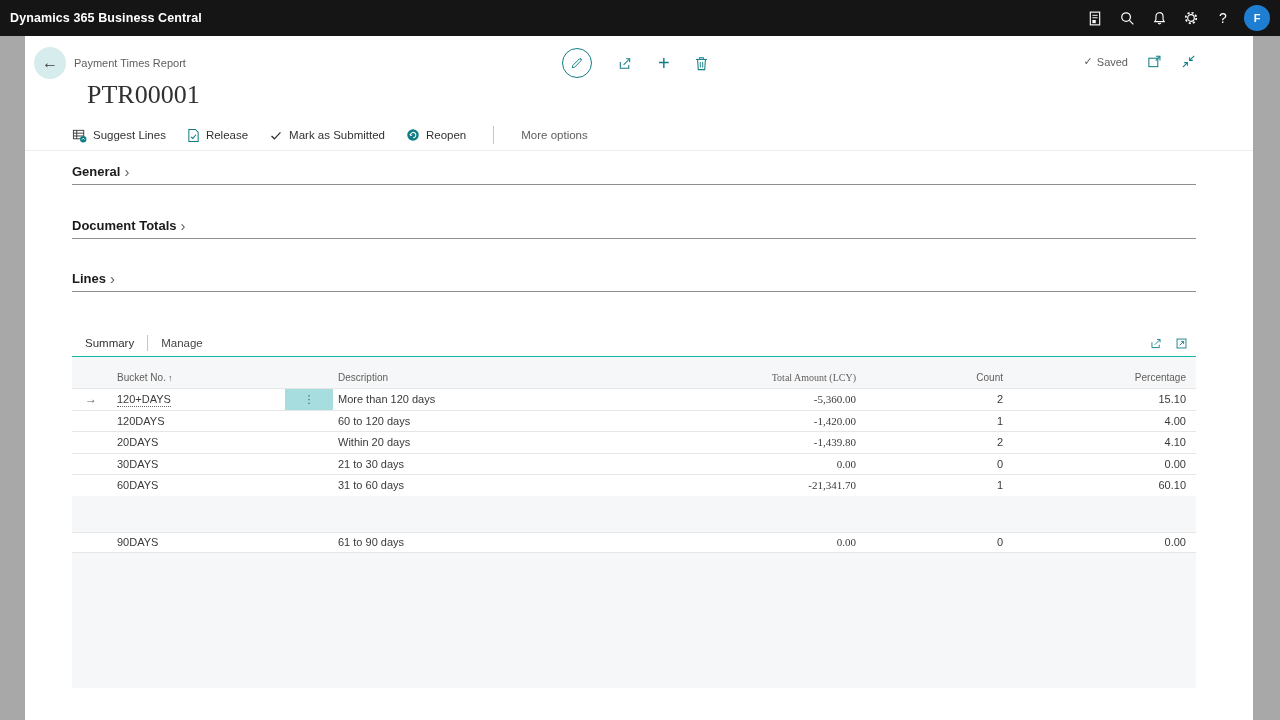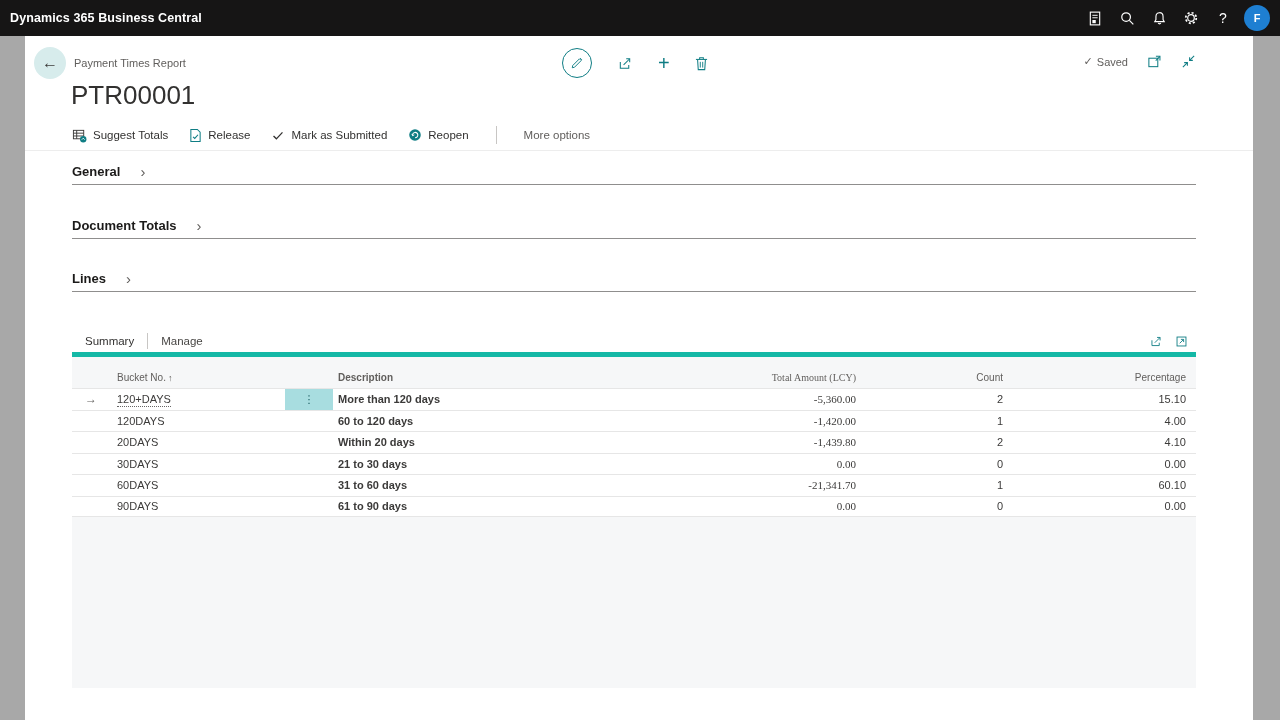--- a/index.html
+++ b/index.html
@@ -20,63 +20,63 @@
   .strip { position:absolute; top:36px; height:684px; background:#a8a8a8; }
   .strip-left { left:0; width:25px; }
   .strip-right { right:0; width:27px; }
   .panel { position:absolute; left:25px; top:36px; width:1228px; height:684px; background:#fff; }
 
   
   .back-btn { position:absolute; left:9px; top:11px; width:32px; height:32px; border-radius:50%;
               background:#d7ecec; display:flex; align-items:center; justify-content:center;
               color:#3b3a39; font-size:16px; cursor:pointer; }
   .caption { position:absolute; left:49px; top:21px; font-size:11px; color:#605e5c; }
-  .page-title { position:absolute; left:46px; top:44px; font-size:26px; font-weight:300; color:#323130; }
+  .page-title { position:absolute; left:62px; top:44px; font-size:26px; font-weight:300; color:#323130;font-family:Liberation Serif, serif; }
 
   .center-actions { position:absolute; left:537px; top:12px; display:flex; align-items:center; gap:25px; }
   .edit-circle { width:30px; height:30px; border:1px solid #0f7d84; border-radius:50%;
                  display:flex; align-items:center; justify-content:center; cursor:pointer; }
   .ca-btn { display:flex; align-items:center; justify-content:center; cursor:pointer; }
   .plus-glyph { color:#0f7d84; font-size:20px; font-weight:400; line-height:16px; }
 
   .status-bar { position:absolute; top:18px; right:57px; display:flex; align-items:center; gap:19px; }
   .saved { display:flex; align-items:center; gap:4px; color:#605e5c; font-size:11px; }
 
   
   .ribbon { position:absolute; left:47px; top:88px; height:22px; display:flex; align-items:center; gap:21px; }
   .rb-item { display:flex; align-items:center; gap:6px; font-size:11.5px; color:#323130; cursor:pointer; }
   .rb-sep { width:1px; height:18px; background:#c8c6c4; margin:0 6px; }
   .rb-more { font-size:11.5px; color:#605e5c; cursor:pointer; }
   .ribbon-rule { position:absolute; left:0; top:114px; width:1228px; border-top:1px solid #ededed; }
 
   
   .section { position:absolute; left:47px; width:1124px; }
   .sec-general { top:128px; } .sec-doctotals { top:182px; } .sec-lines { top:235px; }
-  .sec-head { display:flex; align-items:center; gap:20px; cursor:pointer; }
+  .sec-head { display:flex; align-items:center; gap:4px; cursor:pointer; }
   .sec-label { font-size:13px; font-weight:700; color:#1b1a19; }
   .sec-chev { color:#605e5c; font-size:15px; line-height:13px; }
   .sec-rule { border-top:1px solid #8f8e8d; margin-top:5px; }
 
   
   .card { position:absolute; left:47px; top:294px; width:1124px; height:358px; background:#f6f7f8; }
-  .card-tabs { height:27px; background:#fff; border-bottom:5px solid #14b8a6; display:flex; align-items:center; }
+  .card-tabs { height:27px; background:#fff; border-bottom:1px solid #14b8a6; display:flex; align-items:center; }
   .tab { font-size:11.5px; padding:0 13px; cursor:pointer; }
   .tab-active { color:#323130; }
   .tab-idle { color:#484644; }
   .tab-sep { width:1px; height:16px; background:#c8c6c4; }
   .card-tab-icons { margin-left:auto; display:flex; align-items:center; gap:12px; margin-right:8px; }
 
   .thead { display:flex; align-items:center; height:21px; margin-top:10px; font-size:10px; color:#605e5c; }
   .trow { display:flex; align-items:center; height:21.5px; background:#fff; border-top:1px solid #e6e6e6;
           font-size:11px; color:#3b3a39; cursor:pointer; }
-  .trow:last-of-type { border-bottom:1px solid #e6e6e6; }
+  .trow:last-of-type { border-bottom:1px solid #e6e6e6;margin-top:36px; }
   .c-ind  { width:38px;  text-align:center; color:#605e5c; font-size:12px; }
   .c-bucket { width:175px; padding-left:7px; }
   .c-menu { width:48px; height:100%; display:flex; align-items:center; justify-content:center; }
-  .c-desc { width:327px; padding-left:5px;font-weight:bold; }
+  .c-desc { width:327px; padding-left:5px; }
   .c-amt  { width:196px; text-align:right;font-family:Liberation Serif, serif; }
   .c-cnt  { width:147px; text-align:right;padding-left:12px; }
   .c-pct  { width:183px; text-align:right; }
   .menu-chip { width:48px; height:21px; background:#a8dde0; color:#1d5f63; display:flex;
                align-items:center; justify-content:center; font-size:11px; cursor:pointer; }
   .sel-cell { border-bottom:1px dotted #666; padding-bottom:1px; }
   .sort-arrow { font-size:9px; margin-left:2px; }
 
   svg { display:block; }
 </style>
@@ -203,21 +203,21 @@
       <span>
         <svg width="15" height="15" viewBox="0 0 16 16">
             <rect x="1.5" y="2.5" width="11" height="9" fill="none" stroke="#3b3a39" stroke-width="1"></rect>
             <line x1="1.5" y1="5.5" x2="12.5" y2="5.5" stroke="#3b3a39" stroke-width="1"></line>
             <line x1="1.5" y1="8.5" x2="12.5" y2="8.5" stroke="#3b3a39" stroke-width="1"></line>
             <line x1="5" y1="2.5" x2="5" y2="11.5" stroke="#3b3a39" stroke-width="1"></line>
             <circle cx="12" cy="12" r="3.4" fill="#0f7d84"></circle>
             <path d="M10.5 12.4 L12 10.9 L13.5 12.4" fill="none" stroke="#fff" stroke-width="1"></path>
           </svg>
       </span>
-      <span>Suggest Totals</span>
+      <span>Suggest Lines</span>
     </div>
     <div class="rb-item">
       <span>
         <svg width="13" height="15" viewBox="0 0 14 16">
             <path d="M2 1.5 H9 L12 4.5 V14.5 H2 Z" fill="none" stroke="#0f7d84" stroke-width="1.1"></path>
             <path d="M4.4 9.4 L6.2 11.2 L9.7 7.2" fill="none" stroke="#0f7d84" stroke-width="1.2"></path>
           </svg>
       </span>
       <span>Release</span>
     </div>

